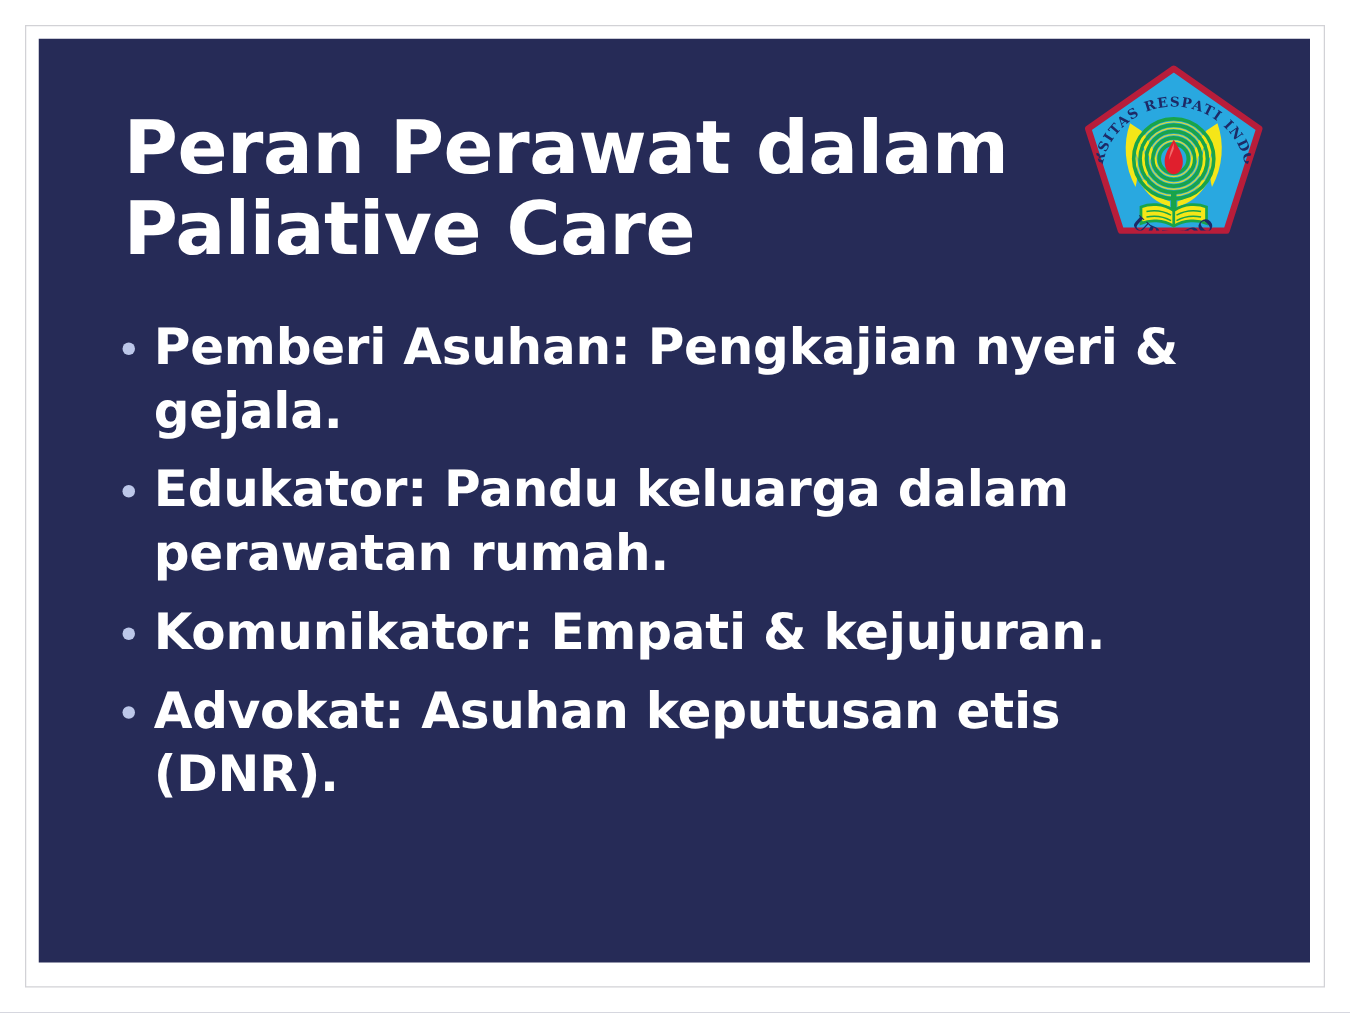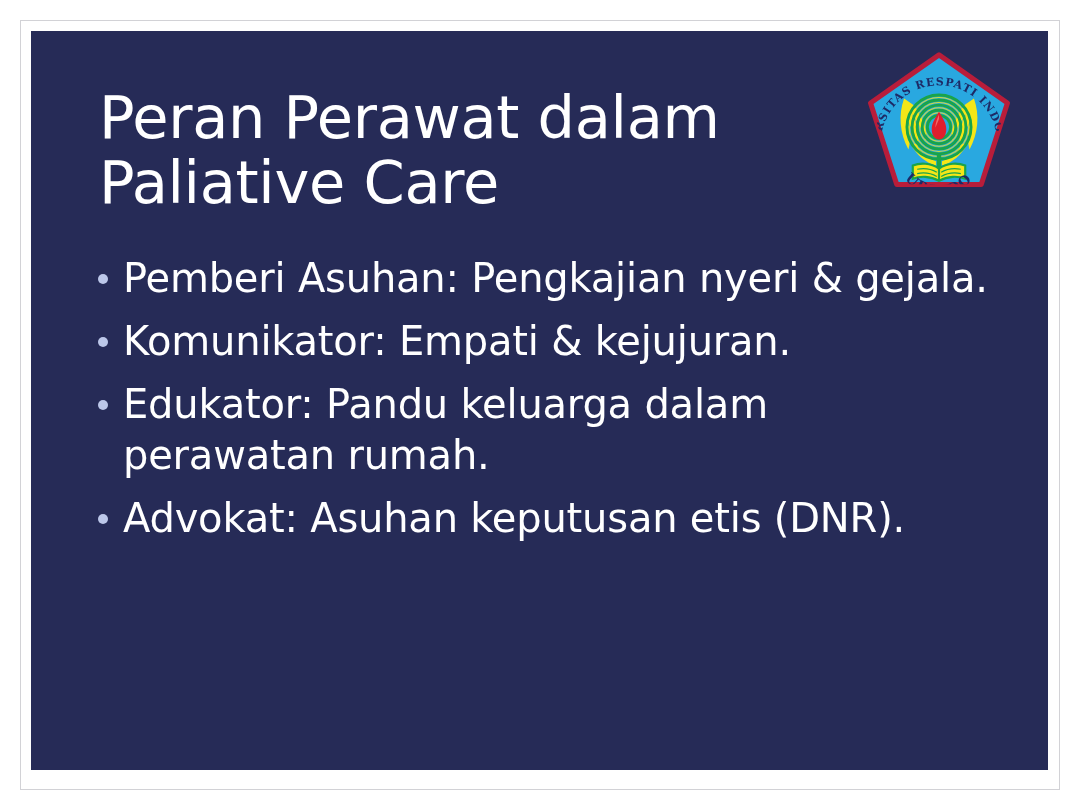--- a/index.html
+++ b/index.html
@@ -49,21 +49,21 @@
   }
 
   
   #slide-title {
     position: absolute;
     left: 68px;
     top: 54px;
     width: 840px;
     color: #ffffff;
     font-family: "DejaVu Sans", "Liberation Sans", sans-serif;
-    font-weight: 400;
+    font-weight: 700;
     font-size: 59px;
     line-height: 65px;
     letter-spacing: -0.3px;
     white-space: pre-wrap;
   }
 
   
   #bullet-list {
     position: absolute;
     left: 60px;
@@ -72,21 +72,21 @@
     margin: 0;
     padding: 0;
     list-style: none;
   }
   .bullet-item {
     position: relative;
     padding-left: 32px;
     margin: 0 0 12px 0;
     color: #ffffff;
     font-family: "DejaVu Sans", "Liberation Sans", sans-serif;
-    font-weight: 400;
+    font-weight: 700;
     font-size: 40px;
     line-height: 51px;
     letter-spacing: -0.2px;
   }
   .bullet-dot {
     position: absolute;
     left: 7px;
     top: 21px;
     width: 10px;
     height: 10px;
@@ -124,26 +124,26 @@
 
     <ul id="bullet-list">
 
       <li class="bullet-item">
         <span class="bullet-dot"></span>
         <span class="bullet-text">Pemberi Asuhan: Pengkajian nyeri &amp; gejala.</span>
       </li>
 
       <li class="bullet-item">
         <span class="bullet-dot"></span>
+        <span class="bullet-text">Edukator: Pandu keluarga dalam perawatan rumah.</span>
+      </li>
+
+      <li class="bullet-item">
+        <span class="bullet-dot"></span>
         <span class="bullet-text">Komunikator: Empati &amp; kejujuran.</span>
-      </li>
-
-      <li class="bullet-item">
-        <span class="bullet-dot"></span>
-        <span class="bullet-text">Edukator: Pandu keluarga dalam perawatan rumah.</span>
       </li>
 
 
       <li class="bullet-item">
         <span class="bullet-dot"></span>
         <span class="bullet-text">Advokat: Asuhan keputusan etis (DNR).</span>
       </li>
 
     </ul>
 

